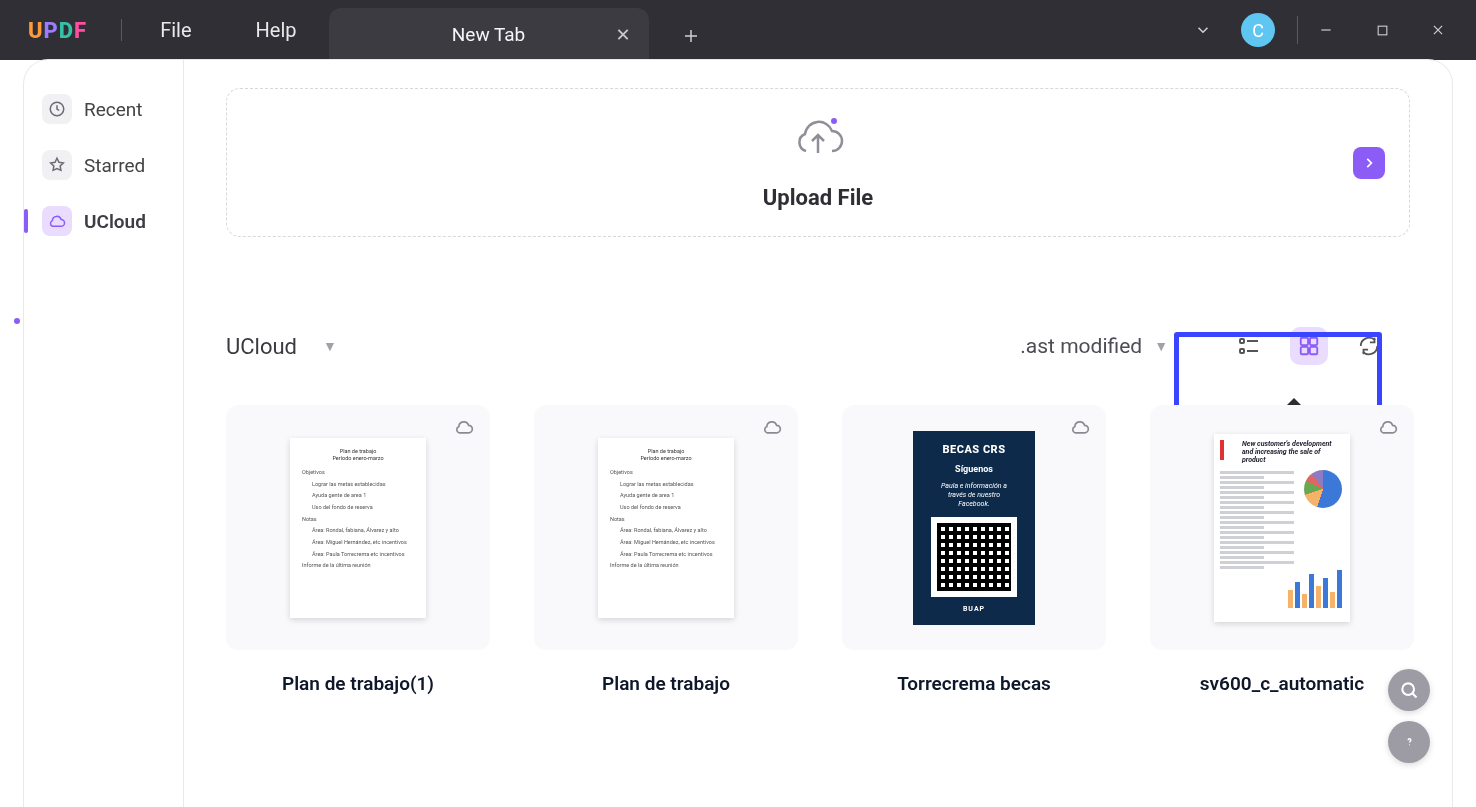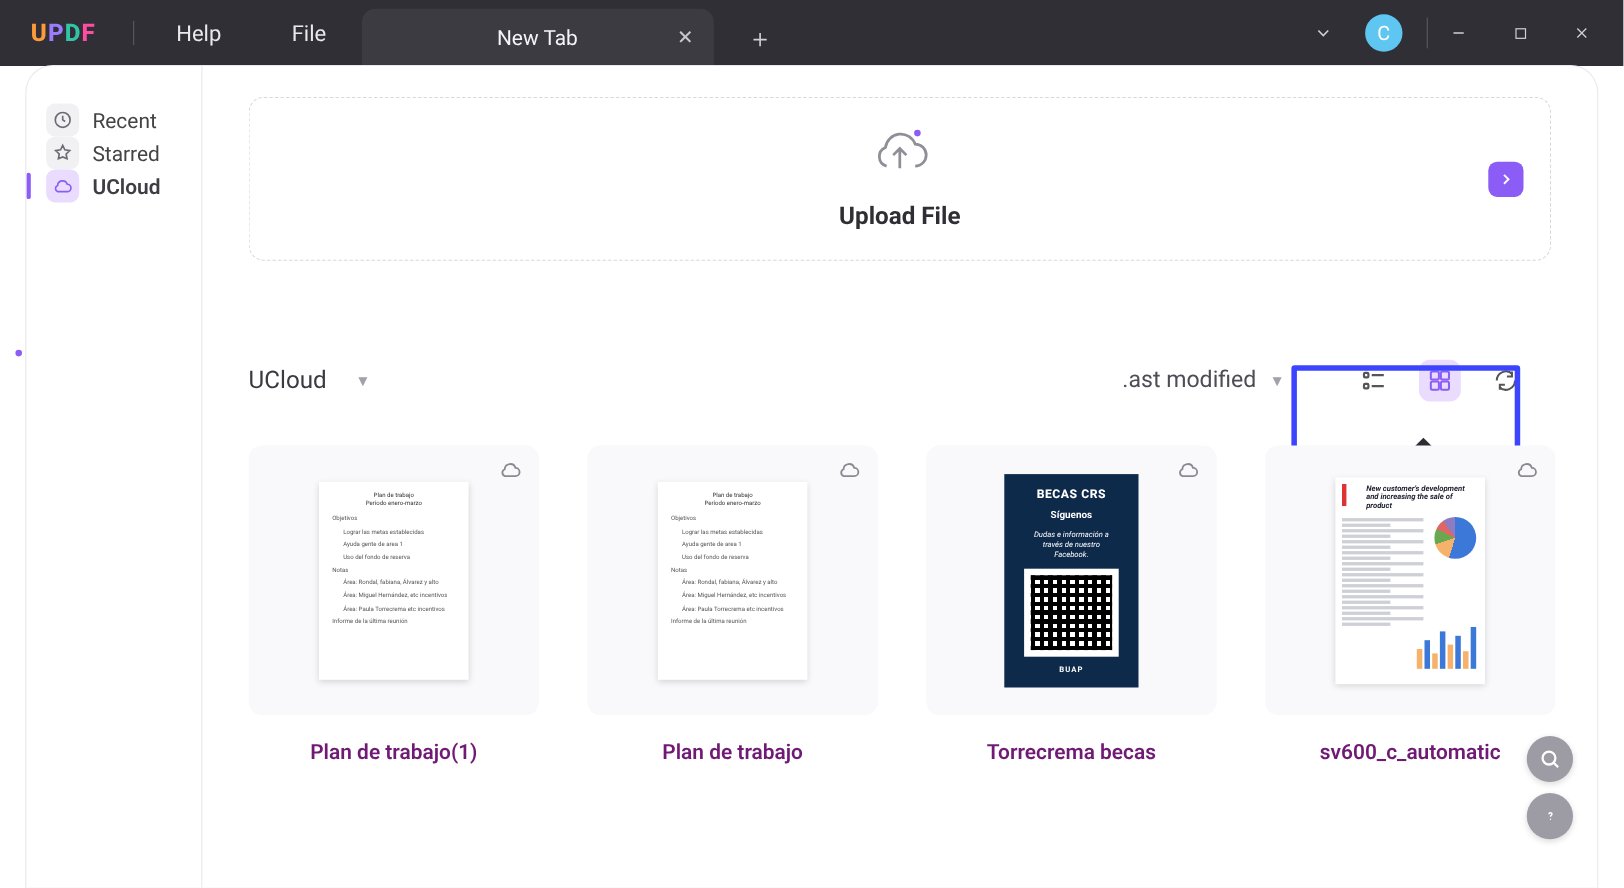--- a/index.html
+++ b/index.html
@@ -51,21 +51,21 @@
   .vbar2{width:1px;height:28px;background:#5a5a60;}
   .winbtn{width:56px;height:60px;display:flex;align-items:center;justify-content:center;cursor:pointer;color:#d0d0d6;}
   
   .workspace{
     position:absolute;left:24px;right:24px;top:60px;bottom:0;
     background:#fff;border-radius:24px 24px 0 0;
     display:flex;overflow:hidden;
     box-shadow:0 0 0 1px var(--line);
   }
   
-  .sidebar{width:160px;padding:34px 12px;display:flex;flex-direction:column;border-right:1px solid var(--line);}
+  .sidebar{width:160px;padding:34px 12px;display:flex;flex-direction:column;gap:26px;border-right:1px solid var(--line);}
   .sb-item{display:flex;align-items:center;gap:12px;padding:0 6px;cursor:pointer;color:#444;font-size:19px;position:relative;}
   .sb-ico{width:30px;height:30px;border-radius:8px;display:flex;align-items:center;justify-content:center;background:#f1f1f4;color:#6b6b73;}
   .sb-item.active .sb-ico{background:var(--accent-light);color:var(--accent);}
   .sb-item.active{color:#3d3d44;font-weight:600;}
   .sb-item.active::before{
     content:""; position:absolute; left:-12px; top:50%; transform:translateY(-50%);
     width:4px;height:24px;background:var(--accent);border-radius:3px;
   }
   
   .main{flex:1;padding:28px 42px 0;overflow:hidden;position:relative;}
@@ -125,21 +125,21 @@
   .report-page .title{font-size:7px;font-weight:700;color:#223;line-height:1.2;}
   .report-page .pie{width:38px;height:38px;border-radius:50%;
     background:conic-gradient(#3c78d8 0 55%, #f6b26b 55% 70%, #6aa84f 70% 82%, #e06666 82% 90%, #8e7cc3 90% 100%);
     position:absolute;right:8px;top:36px;}
   .report-page .bars{position:absolute;right:8px;bottom:14px;display:flex;gap:2px;align-items:flex-end;height:40px;}
   .report-page .bars div{width:5px;background:#3c78d8;}
   .report-page .bars div:nth-child(odd){background:#f6b26b;}
   .report-page .txtblk{width:74px;margin-top:6px;line-height:1.3;}
   .report-page .txtblk p{height:3px;background:#cfcfd6;margin:2px 0;}
   .report-page .txtblk p:nth-child(2n){width:60%;}
-  .card-title{margin-top:22px;font-size:19px;font-weight:600;color:#701a75;text-align:center;}
+  .card-title{margin-top:22px;font-size:19px;font-weight:600;color:#0f172a;text-align:center;}
   
   .footer{
     position:absolute;left:0;right:0;bottom:0;height:46px;
     display:flex;align-items:center;padding:0 28px;gap:20px;
     background:#fff;
   }
   .trash{color:#8b8b92;}
   .storage{color:#8b8b92;font-size:17px;}
   .progress{flex:1;max-width:910px;height:8px;border-radius:6px;background:#ecebf4;position:relative;margin-left:20px;}
   .progress::before{content:"";position:absolute;left:0;top:0;height:100%;width:3%;background:var(--accent);border-radius:6px;}
@@ -155,22 +155,22 @@
 
 <div class="titlebar">
   <div class="logo">
     <span>U</span>
       <span>P</span>
       <span>D</span>
       <span>F</span>
   </div>
   <div class="vbar"></div>
   <div class="menu">
+    <div class="menu-item">File</div>
     <div class="menu-item">Help</div>
-    <div class="menu-item">File</div>
   </div>
   <div class="tabs">
     <div class="tab">
       <span>New Tab</span>
       <span class="tab-close">✕</span>
     </div>
     <div class="addtab">
       <svg width="18" height="18" viewBox="0 0 24 24" fill="none" stroke="currentColor" stroke-width="2">
           <path d="M12 4v16M4 12h16"></path>
         </svg>
@@ -347,21 +347,21 @@
         <div class="thumb">
           <span class="cloud-badge">
             <svg width="20" height="20" viewBox="0 0 24 24" fill="none" stroke="currentColor" stroke-width="2">
                 <path d="M17.5 19a4.5 4.5 0 000-9 6 6 0 00-11.7 1.5A4 4 0 006 19h11.5z"></path>
               </svg>
           </span>
           <div class="info-page">
             <div class="h">BECAS CRS</div>
             <div class="sub">Síguenos</div>
             <div style="font-size:7px;font-style:italic;line-height:1.3">
-              <span>Dudas e información a</span><br>
+              <span>Paula e información a</span><br>
               <span>través de nuestro</span><br>
               <span>Facebook.</span>
             </div>
             <div class="qr">
                 <div class="qr-inner"></div>
               </div>
             <div style="font-size:7px;font-weight:700;letter-spacing:1px">BUAP</div>
           </div>
         </div>
         <div class="card-title">Torrecrema becas</div>

